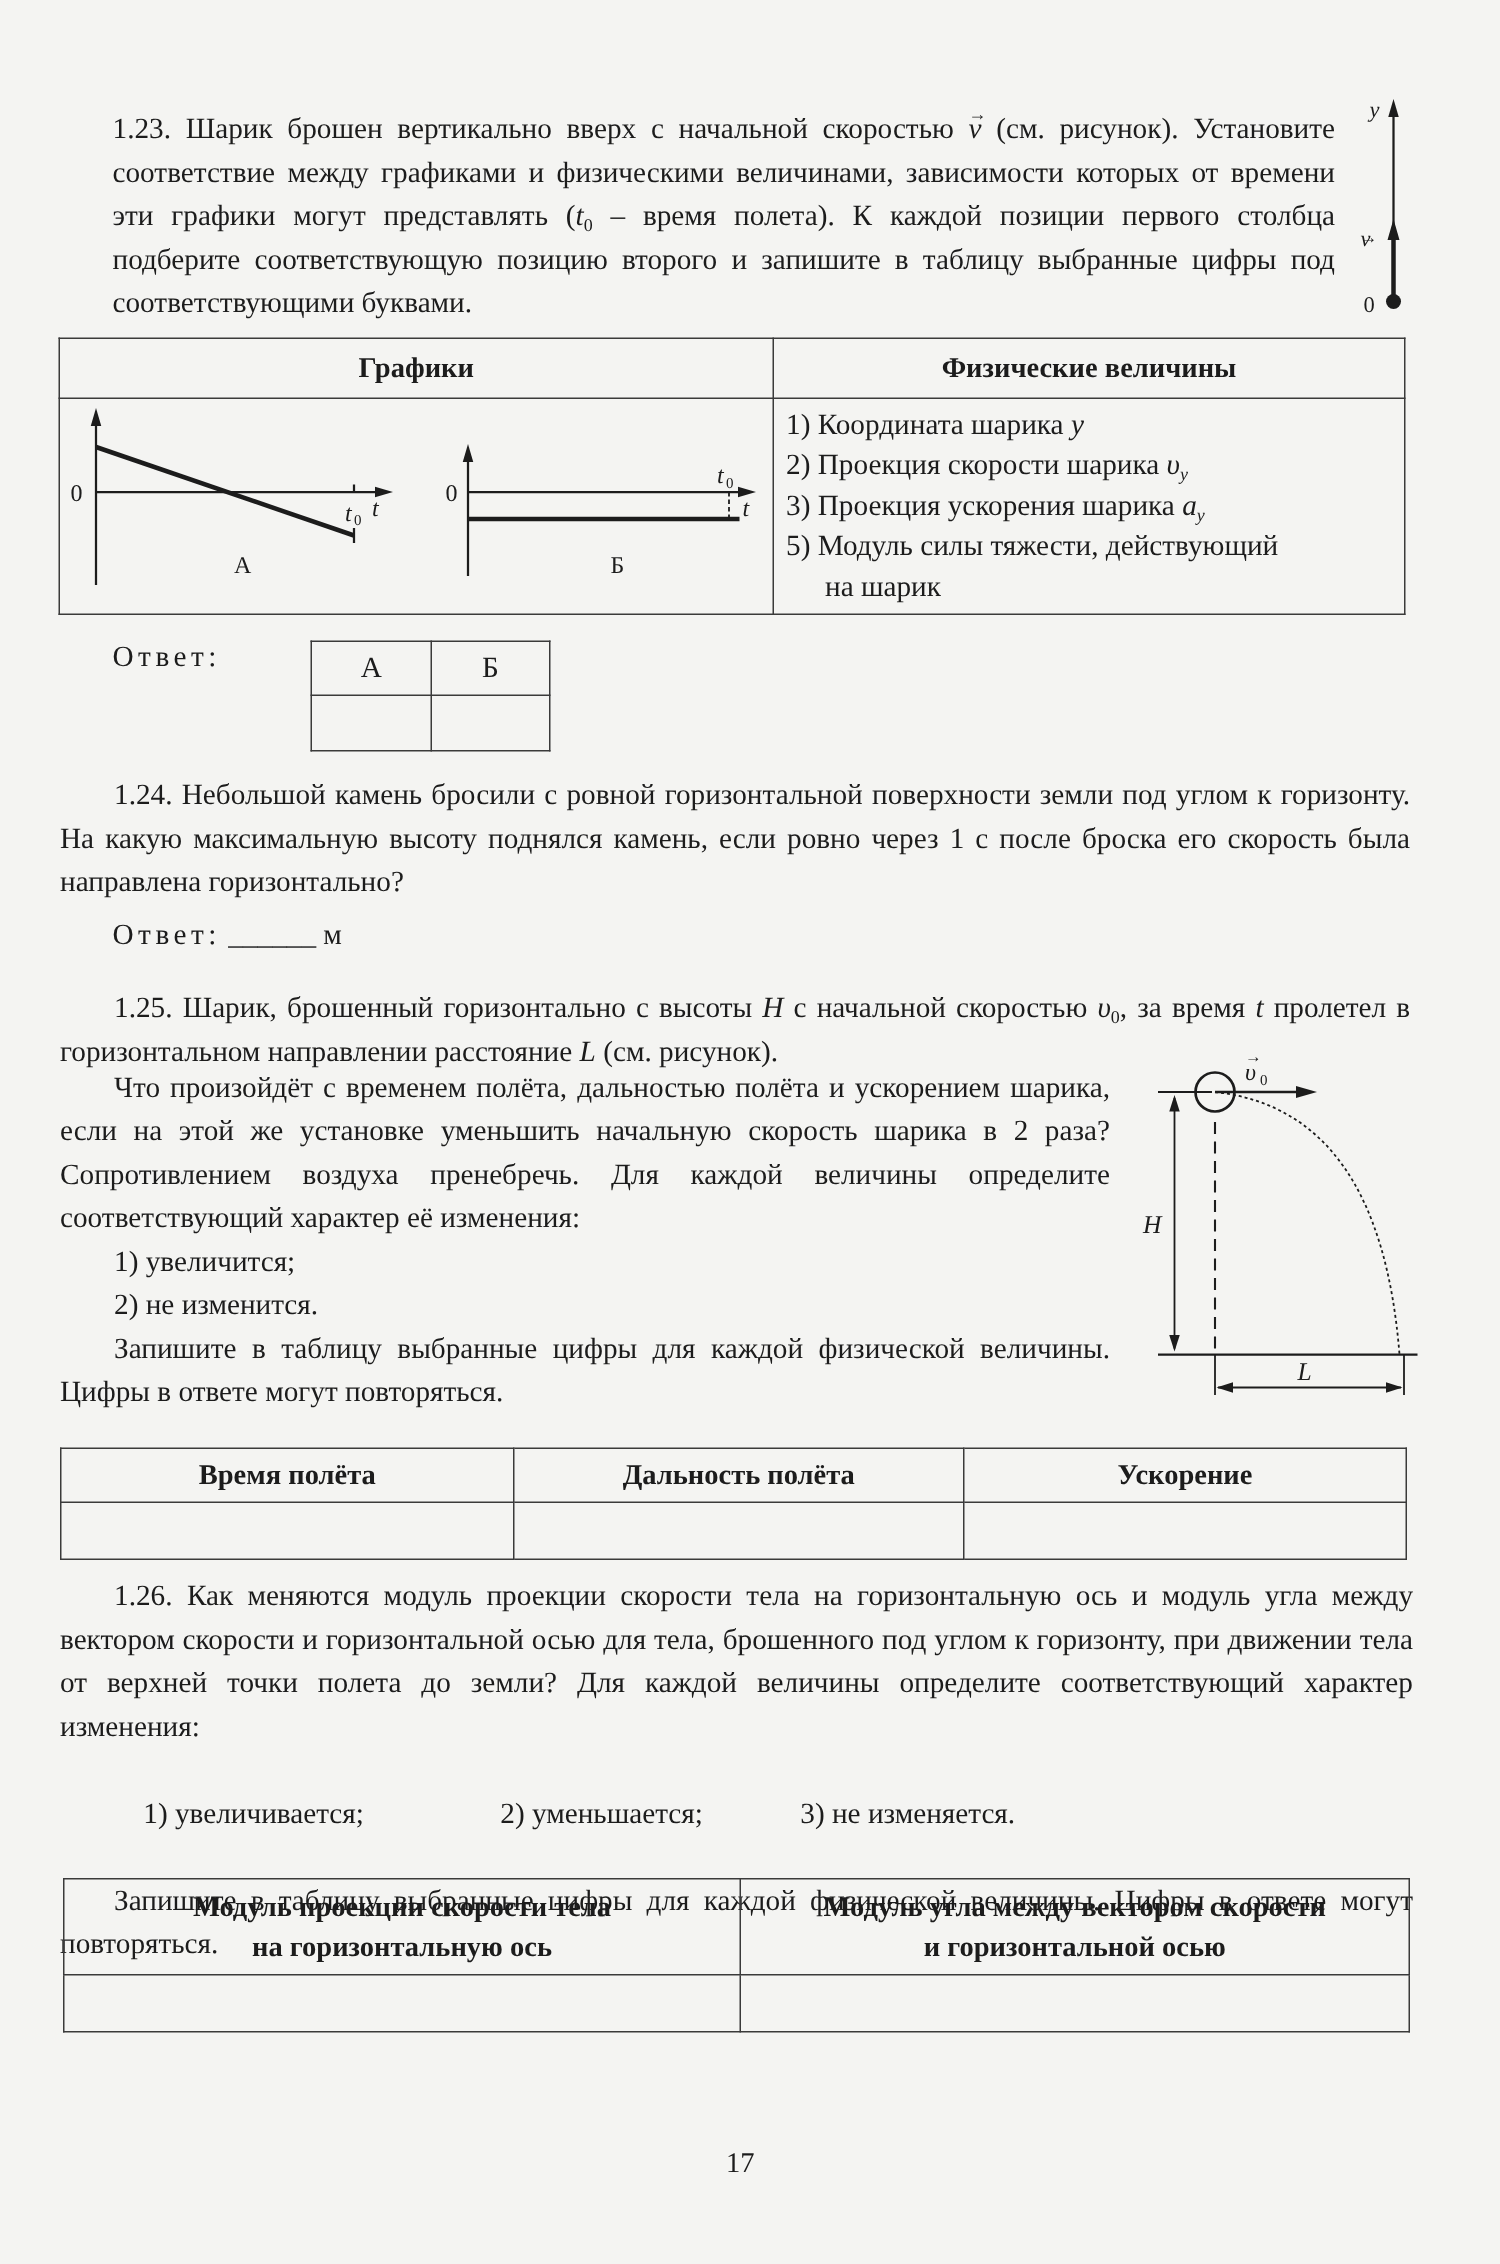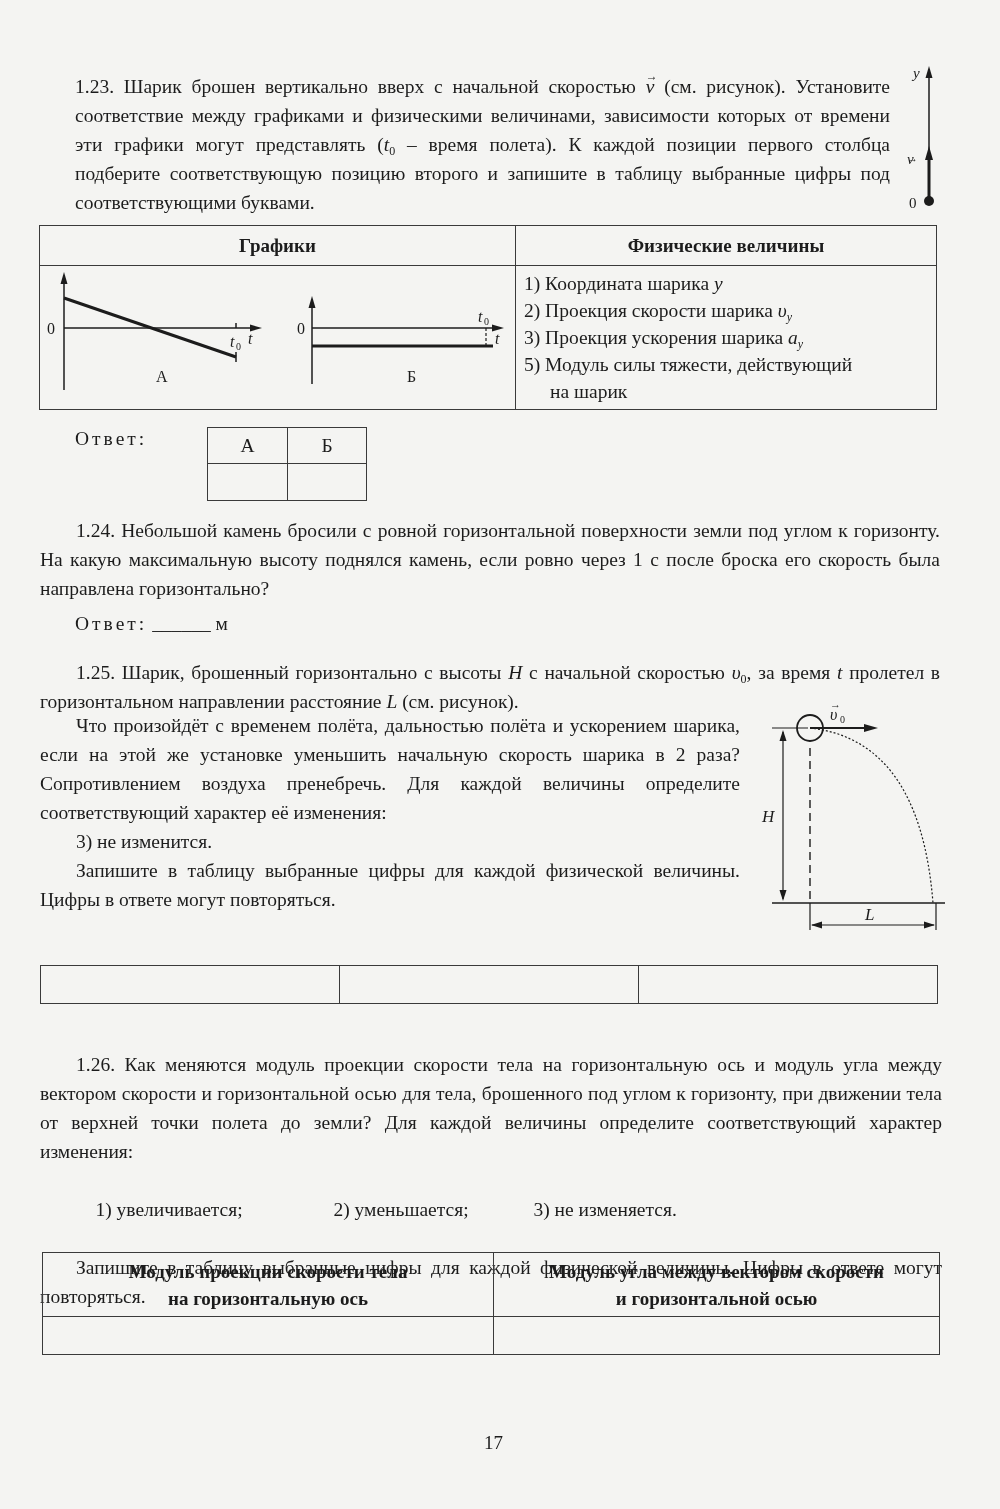--- a/index.html
+++ b/index.html
@@ -123,21 +123,22 @@
     <span>с начальной скоростью</span>
     <i>υ</i><sub>0</sub><span>, за время</span>
     <i>t</i>
     <span>пролетел в горизонтальном направлении расстояние</span>
     <i>L</i>
     <span>(см. рисунок).</span>
   </p>
 </div>
 <div class="abs" style="left:40px; top:711px; width:700px;">
   <p class="para indent">Что произойдёт с временем полёта, дальностью полёта и ускорением шарика, если на этой же установке уменьшить начальную скорость шарика в 2 раза? Сопротивлением воздуха пренебречь. Для каждой величины определите соответствующий характер её изменения:</p>
-  <div style="padding-left:36px;">3) не изменится.</div>
+  <div style="padding-left:36px;">1) увеличится;</div>
+  <div style="padding-left:36px;">2) не изменится.</div>
   <p class="para indent">Запишите в таблицу выбранные цифры для каждой физической величины. Цифры в ответе могут повторяться.</p>
 </div>
 
 <svg class="abs" style="left:750px; top:700px;" width="200" height="235" viewBox="0 0 200 235">
   <line x1="22" y1="28" x2="58" y2="28" stroke="#1c1c1c" stroke-width="1.2"></line>
   <circle cx="60" cy="28" r="13" fill="none" stroke="#1c1c1c" stroke-width="1.8"></circle>
   <line x1="60" y1="28" x2="120" y2="28" stroke="#1c1c1c" stroke-width="1.8"></line>
   <polygon points="128,28 114,24 114,32" fill="#1c1c1c"></polygon>
   <text x="80" y="20" font-size="16" font-style="italic">υ</text>
   <text x="80" y="8" font-size="11">→</text>
@@ -152,20 +153,25 @@
   <line x1="60" y1="203" x2="60" y2="230" stroke="#1c1c1c" stroke-width="1.2"></line>
   <line x1="186" y1="203" x2="186" y2="230" stroke="#1c1c1c" stroke-width="1.2"></line>
   <line x1="62" y1="225" x2="184" y2="225" stroke="#1c1c1c" stroke-width="1.2"></line>
   <polygon points="61,225 72,221.5 72,228.5" fill="#1c1c1c"></polygon>
   <polygon points="185,225 174,221.5 174,228.5" fill="#1c1c1c"></polygon>
   <text x="115" y="220" font-size="17" font-style="italic">L</text>
 </svg>
 
 <table class="grid" style="left:40px; top:965px; width:898px;">
   <tbody>
+      <tr style="height:36px;">
+    <th style="width:302px;">Время полёта</th>
+    <th style="width:300px;">Дальность полёта</th>
+    <th>Ускорение</th>
+  </tr>
   <tr style="height:38px;">
     <td></td>
     <td></td>
     <td></td>
   </tr>
 </tbody>
   </table>
 
 <div class="abs" style="left:40px; top:1050px; width:902px;">
   <p class="para indent">

